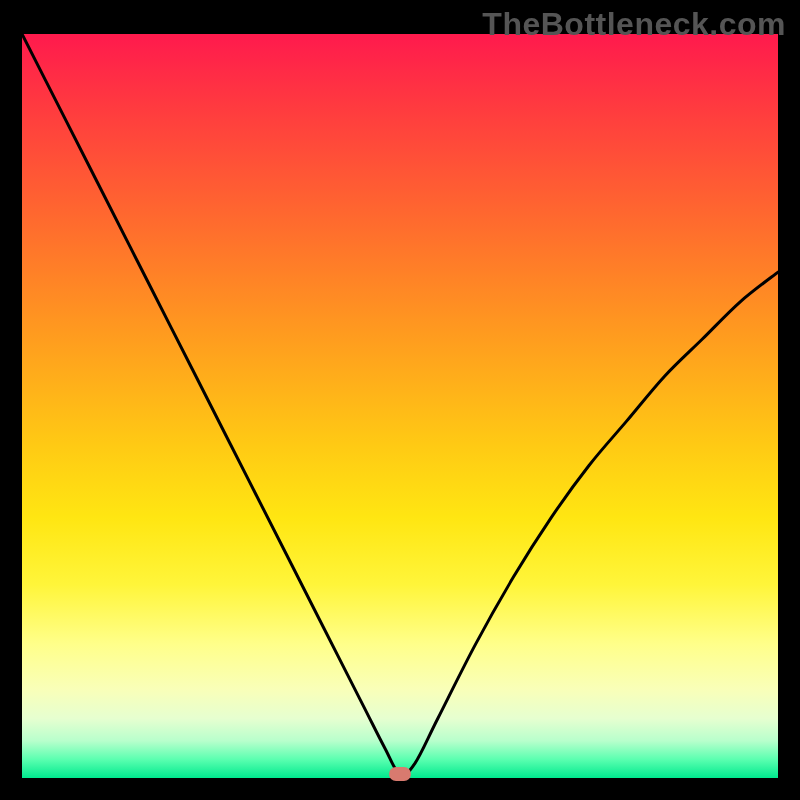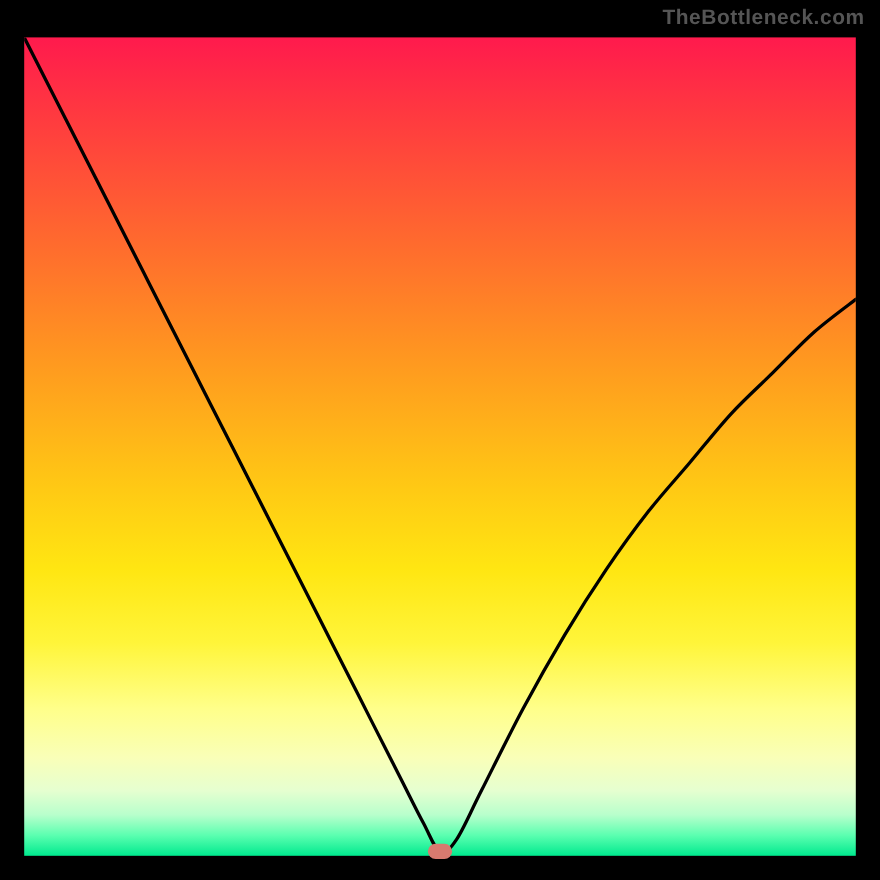--- a/index.html
+++ b/index.html
@@ -8,21 +8,21 @@
     position: relative;
     width: 800px;
     height: 800px;
     background: #000;
   }
   .watermark {
     position: absolute;
     top: 6px;
     right: 14px;
     font-family: Arial, Helvetica, sans-serif;
-    font-size: 19px;
+    font-size: 32px;
     font-weight: 600;
     color: #555;
     letter-spacing: 0.5px;
     z-index: 3;
   }
   .plot {
     position: absolute;
     left: 22px;
     top: 34px;
     width: 756px;

